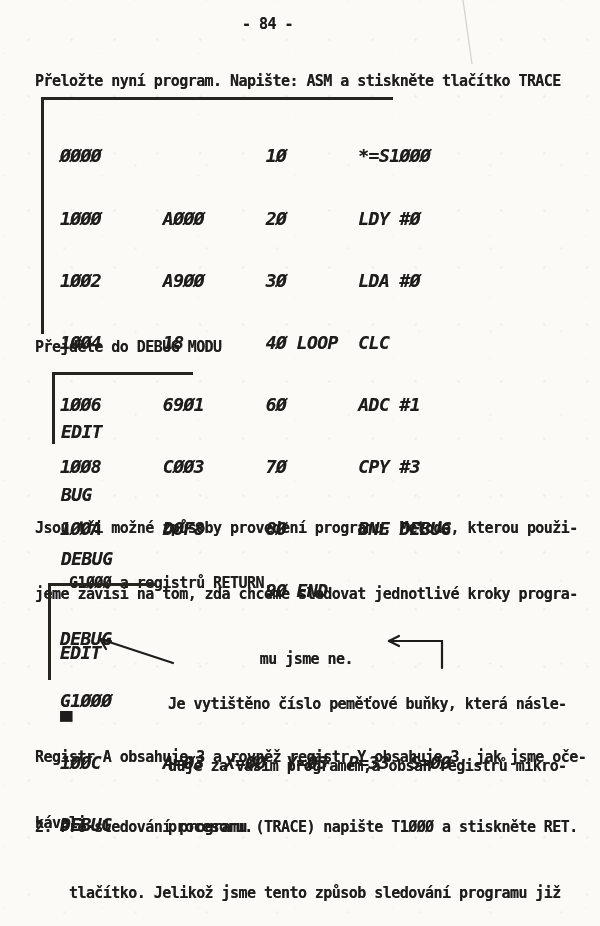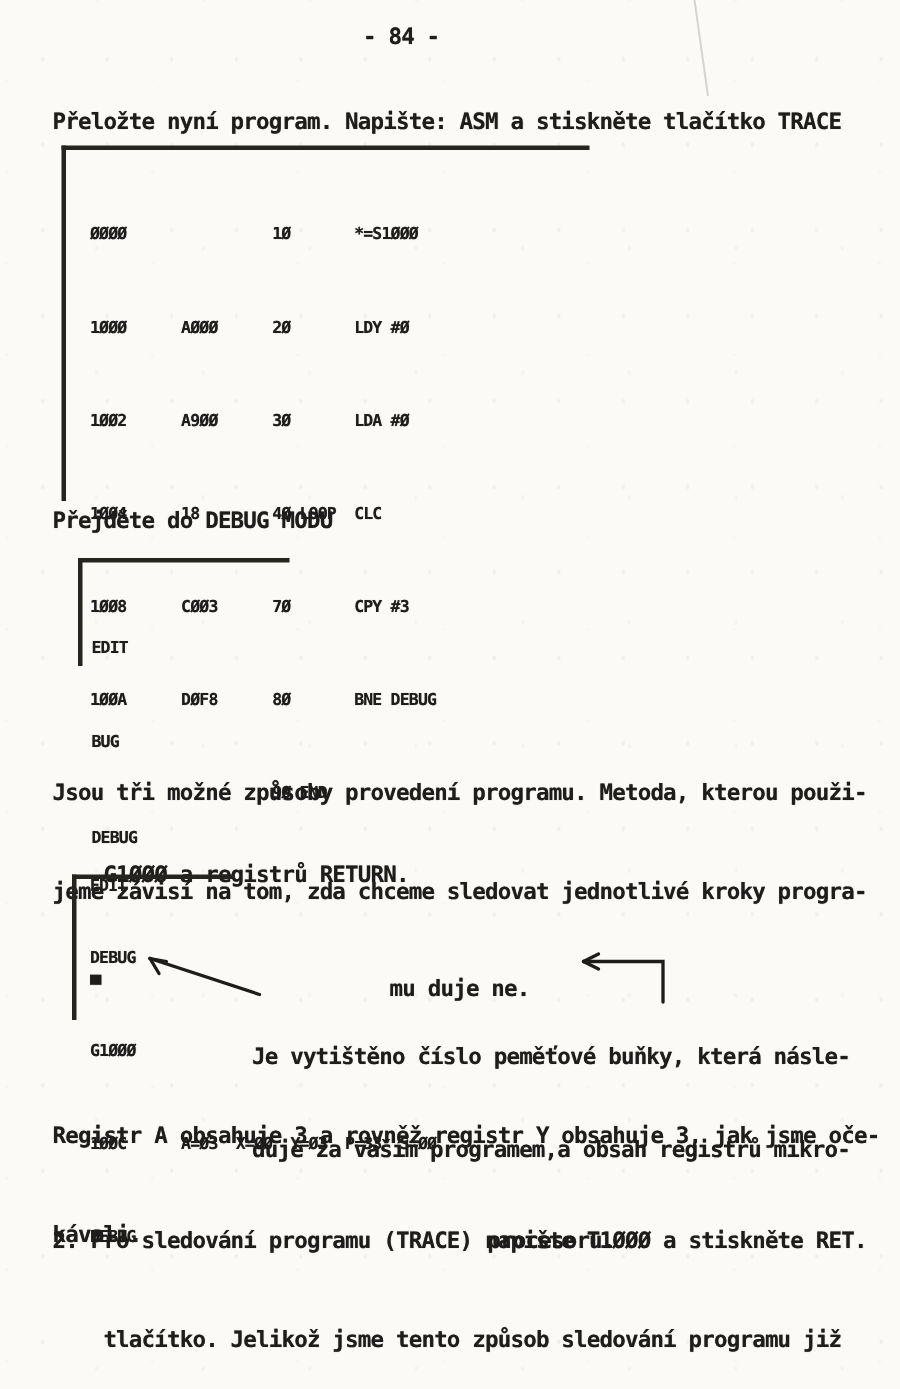--- a/index.html
+++ b/index.html
@@ -34,47 +34,49 @@
   .para-m{line-height:21.7px;}
   
   .codebox{
     position:absolute;
     border-top:3px solid #26241f;
     border-left:3px solid #26241f;
   }
   .codebox .content{
     position:relative;
     font-family:"DejaVu Sans Mono", monospace;
-    font-weight:700;font-size:11px;letter-spacing:-0.55px;
+    font-weight:700;font-size:18px;letter-spacing:-0.55px;
     color:#1e1d1b;white-space:pre;
     text-shadow:0 0 0.5px rgba(30,29,27,0.65);
     width:max-content;
+    font-style:italic;
   }
   .lh21{line-height:20.7px;}
   .lh213{line-height:21.3px;}
   .lh206{line-height:20.6px;}
-  .lh205{line-height:20.5px;text-align:center;}
+  .lh205{line-height:20.5px;}
   .cursor{transform:scaleX(1.15);transform-origin:left;}
   .arrows{position:absolute;left:0;top:0;pointer-events:none;}
 </style>
 </head>
 <body>
 
 <div class="page">
 
   <div class="t" style="left:242px;top:13px;line-height:22px;">- 84 -</div>
 
   <div class="t para" style="left:35px;top:70px;">Přeložte nyní program. Napište: ASM a stiskněte tlačítko TRACE</div>
 
   <div class="codebox" style="left:41px;top:97px;width:349px;height:234px;">
     <div class="content lh21" style="margin-left:16px;margin-top:5px;">
       <div>ØØØØ                1Ø       *=S1ØØØ</div>
       <div>1ØØØ      AØØØ      2Ø       LDY #Ø</div>
       <div>1ØØ2      A9ØØ      3Ø       LDA #Ø</div>
       <div>1ØØ4      18        4Ø LOOP  CLC</div>
+      <div>1ØØ6      69Ø1      6Ø       ADC #1</div>
       <div>1ØØ8      CØØ3      7Ø       CPY #3</div>
       <div>1ØØA      DØF8      8Ø       BNE DEBUG</div>
       <div>                    9Ø END</div>
       <div>EDIT</div>
       <div class="cursor">■</div>
     </div>
   </div>
 
   <div class="t para" style="left:35px;top:336px;">Přejděte do DEBUG MODU</div>
 
@@ -82,21 +84,21 @@
     <div class="content lh213" style="margin-left:6px;margin-top:3px;">
       <div>EDIT</div>
       <div>BUG</div>
       <div>DEBUG</div>
     </div>
   </div>
 
   <div class="t para-m" style="left:35px;top:475px;text-align:center;">
     <div>Jsou tři možné způsoby provedení programu. Metoda, kterou použi-</div>
     <div>jeme závisí na tom, zda chceme sledovat jednotlivé kroky progra-</div>
-    <div>mu duje ne.</div>
+    <div>mu jsme ne.</div>
   </div>
 
   <div class="t para-m" style="left:35px;top:530px;">
     <div>    G1ØØØ a registrů RETURN.</div>
   </div>
 
   <div class="codebox" style="left:48px;top:583px;width:105px;height:94px;">
     <div class="content lh206" style="margin-left:9px;margin-top:2px;">
       <div>DEBUG</div>
       <div>G1ØØØ</div>

